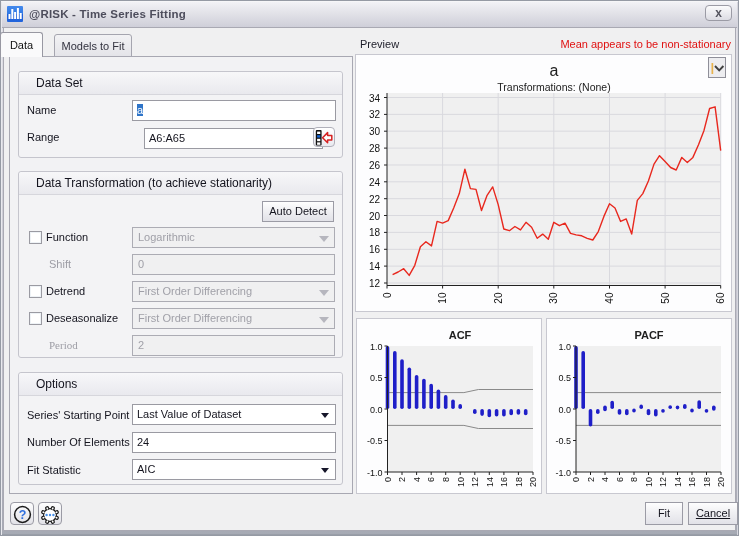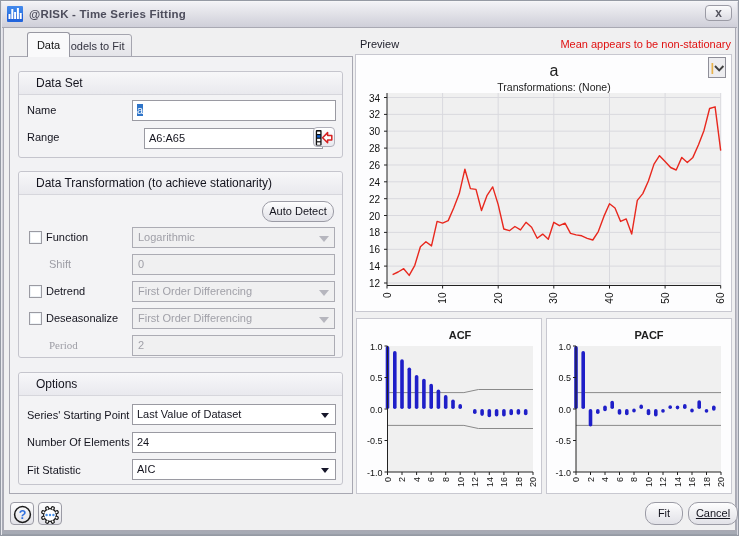--- a/index.html
+++ b/index.html
@@ -3,33 +3,33 @@
 <style>
 *{margin:0;padding:0;box-sizing:border-box;}
 html,body{width:739px;height:536px;font-family:"Liberation Sans",sans-serif;}
 body{position:relative;background:#c6c6d0;overflow:hidden;}
 .abs{position:absolute;}
 .win{position:absolute;inset:0;border:1px solid #959aa4;background:linear-gradient(180deg,#e2e2e8 0%,#c6c6d0 55%,#b2b2bd 85%,#a6aab4 100%);box-shadow:inset 0 1px 0 #f6f6f8,inset 1px 0 0 #e9e9ee,inset -1px 0 0 #d6d6de,inset 0 -1px 0 #999ea8;}
 .titlebar{position:absolute;left:2px;top:2px;width:735px;height:26px;background:linear-gradient(180deg,#f2f2f6 0%,#e2e2e8 45%,#cfcfd9 100%);border-bottom:1px solid #a9a9b4;}
 .title{position:absolute;left:29px;top:8px;font-size:11.5px;font-weight:bold;color:#4d4d5c;letter-spacing:0.2px;}
 .closebtn{position:absolute;left:705px;top:5px;width:27px;height:16px;border:1px solid #9b9ba5;border-radius:4px;background:linear-gradient(180deg,#fbfbfc,#dcdce3);color:#55555f;font-size:12px;font-weight:bold;text-align:center;line-height:14px;}
 .dlg{position:absolute;left:4px;top:28px;width:731px;height:502px;background:#f0f0f1;outline:1px solid #a9a9b3;}
-.tab-active{position:absolute;left:27px;top:32px;width:43px;height:25px;background:#fafafb;border:1px solid #9898a2;border-bottom:none;border-radius:3px 3px 0 0;font-size:11px;color:#111;text-align:center;line-height:24px;}
+.tab-active{position:absolute;left:0;top:32px;width:43px;height:25px;background:#fafafb;border:1px solid #9898a2;border-bottom:none;border-radius:3px 3px 0 0;font-size:11px;color:#111;text-align:center;line-height:24px;}
 .tab-idle{position:absolute;left:54px;top:34px;width:78px;height:23px;background:linear-gradient(180deg,#f2f2f4,#e4e4e9);border:1px solid #a5a5af;border-radius:3px 3px 0 0;font-size:11px;color:#33333f;text-align:center;line-height:22px;}
 .panel{position:absolute;left:9px;top:56px;width:344px;height:438px;background:#f2f2f4;border:1px solid #a8a8b2;}
 .grp{position:absolute;left:18px;width:325px;background:#f3f3f5;border:1px solid #c5c5cd;border-radius:3px;}
 .grphdr{height:23px;background:linear-gradient(180deg,#f7f7f9,#e9e9ee);border-bottom:1px solid #d6d6dc;border-radius:3px 3px 0 0;font-size:12px;color:#14141e;line-height:22px;padding-left:17px;}
 .lbl{position:absolute;font-size:11px;color:#14141e;white-space:nowrap;}
 .dlbl{position:absolute;font-size:11px;color:#9d9da5;white-space:nowrap;}
 .tb{position:absolute;height:21px;background:#ffffff;border:1px solid #9a9aa2;font-size:11px;color:#14141e;line-height:19px;padding-left:4px;}
 .dtb{position:absolute;height:21px;background:#f0f0f1;border:1px solid #acacb4;font-size:11px;color:#a0a0a8;line-height:19px;padding-left:5px;}
 .cb{position:absolute;width:13px;height:13px;background:#ffffff;border:1px solid #9a9aa2;box-shadow:inset 0 0 0 1px #eef2f6;}
 .disarrow{position:absolute;right:5px;top:8px;width:0;height:0;border-left:5.5px solid transparent;border-right:5.5px solid transparent;border-top:6px solid #b6b6be;}
 .enarrow{position:absolute;right:6px;top:8px;width:0;height:0;border-left:4.5px solid transparent;border-right:4.5px solid transparent;border-top:5.5px solid #16162a;}
-.btn{position:absolute;border:1px solid #9b9ba5;border-radius:10px;background:linear-gradient(180deg,#fefefe 0%,#f0f0f3 45%,#e2e2e8 100%);font-size:11px;color:#14141e;text-align:center;}
+.btn{position:absolute;border:1px solid #9b9ba5;border-radius:0;background:linear-gradient(180deg,#fefefe 0%,#f0f0f3 45%,#e2e2e8 100%);font-size:11px;color:#14141e;text-align:center;}
 .chartpanel{position:absolute;background:#fdfdfe;border:1px solid #c8c8d0;overflow:hidden;}
 </style></head>
 <body>
 <div class="win"></div>
 <div class="titlebar"></div>
 <div class="abs" style="left:7px;top:6px;width:16px;height:16px;"><svg width="16" height="16">
       <defs>
         <linearGradient id="ig" x1="0" y1="0" x2="0" y2="1">
           <stop offset="0" stop-color="#4489ec"></stop>
           <stop offset="0.5" stop-color="#3078e4"></stop>

